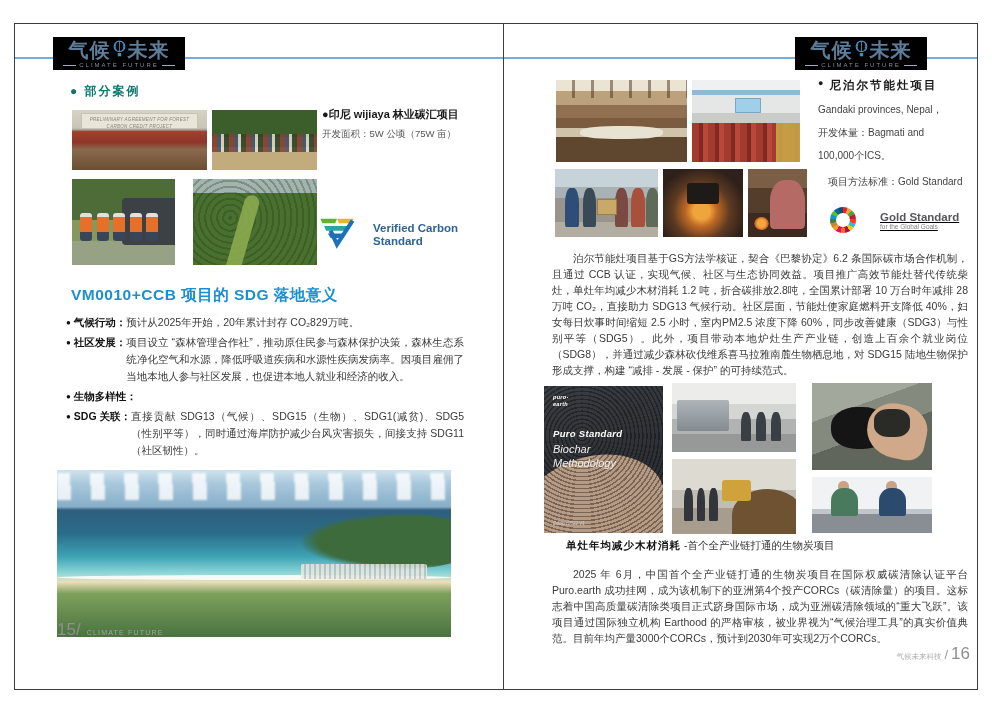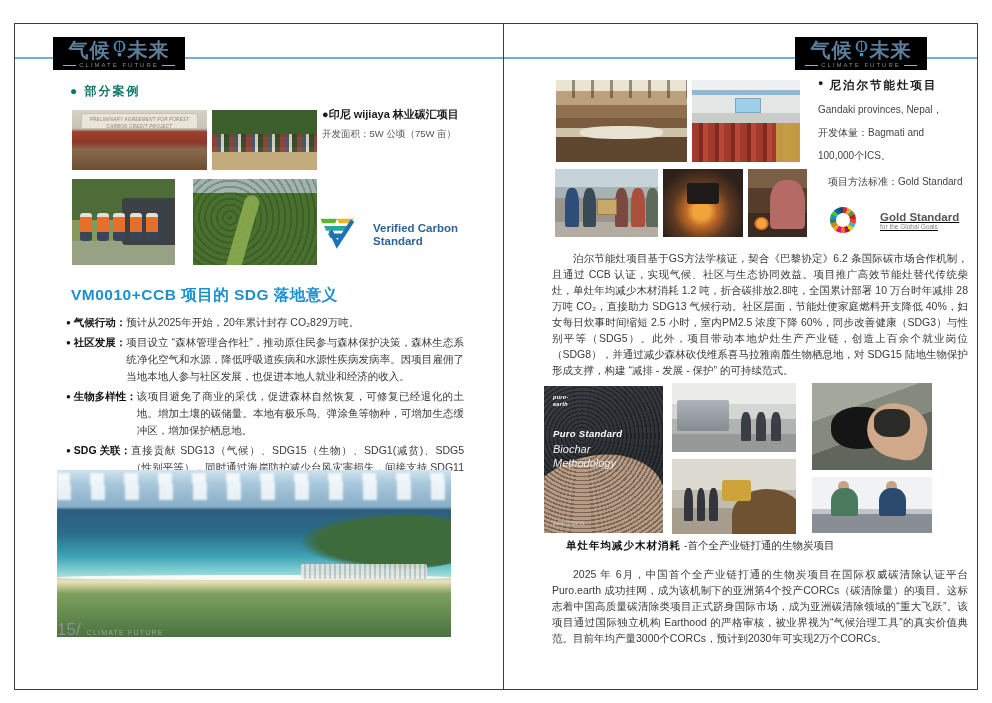--- a/index.html
+++ b/index.html
@@ -202,21 +202,20 @@
       <span class="txt">预计从2025年开始，20年累计封存 CO₂829万吨。</span>
     </div>
     <div class="bullet">
       <span class="dot">●</span>
       <span class="lbl">社区发展：</span>
       <span class="txt">项目设立 “森林管理合作社”，推动原住民参与森林保护决策，森林生态系统净化空气和水源，降低呼吸道疾病和水源性疾病发病率。因项目雇佣了当地本地人参与社区发展，也促进本地人就业和经济的收入。</span>
     </div>
     <div class="bullet">
       <span class="dot">●</span>
       <span class="lbl">生物多样性：</span>
-      <span class="txt">该项目避免了商业的采伐，促进森林自然恢复，可修复已经退化的土地。增加土壤的碳储量。本地有极乐鸟、弹涂鱼等物种，可增加生态缓冲区，增加保护栖息地。</span>
     </div>
     <div class="bullet">
       <span class="dot">●</span>
       <span class="lbl">SDG 关联：</span>
       <span class="txt">直接贡献 SDG13（气候）、SDG15（生物）、SDG1(减贫)、SDG5（性别平等），同时通过海岸防护减少台风灾害损失，间接支持 SDG11（社区韧性）。</span>
     </div>
   </div>
 
   <div class="ph ph-beach" style="left:57px;top:470px;width:394px;height:167px;">
     <i class="cloud"></i>
@@ -328,13 +327,16 @@
     <i class="hd2" style="left:62%;"></i>
     <i class="fg" style="left:56%;background:#2c4a6e;"></i>
   </div>
 
   <div class="cap">
     <span class="b">单灶年均减少木材消耗</span><span> -首个全产业链打通的生物炭项目</span>
   </div>
 
   <div class="para" style="left:552px;top:566px;width:416px;">2025 年 6月，中国首个全产业链打通的生物炭项目在国际权威碳清除认证平台 Puro.earth 成功挂网，成为该机制下的亚洲第4个投产CORCs（碳清除量）的项目。这标志着中国高质量碳清除类项目正式跻身国际市场，成为亚洲碳清除领域的“重大飞跃”。该项目通过国际独立机构 Earthood 的严格审核，被业界视为“气候治理工具”的真实价值典范。目前年均产量3000个CORCs，预计到2030年可实现2万个CORCs。</div>
 
+  <div class="foot-r">
+    <span class="brand">气候未来科技</span><span class="sl">/</span><span class="num">16</span>
+  </div>
 </div>
 
 </body></html>

